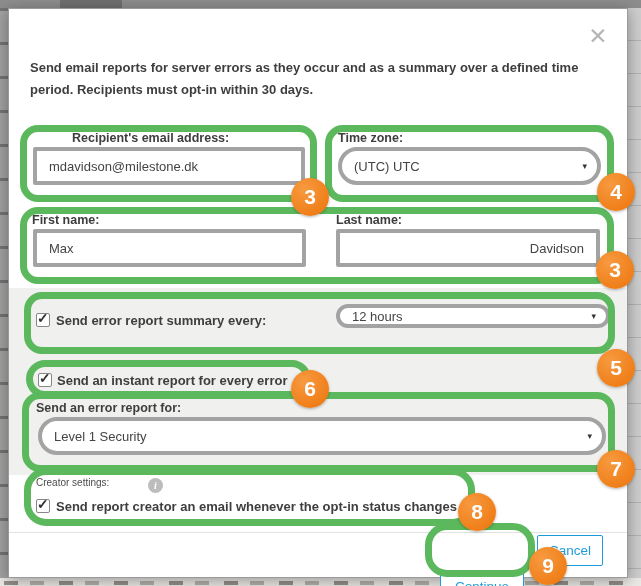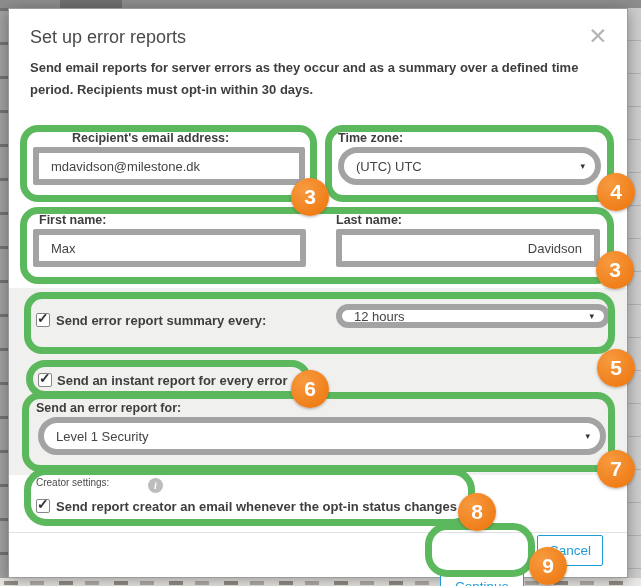--- a/index.html
+++ b/index.html
@@ -24,21 +24,21 @@
   .gray-band { position:absolute; left:9px; top:288px; width:618px; height:187px; background:#f0f0ee; z-index:2; }
 
   .title { position:absolute; left:30px; top:27px; font-size:18px; color:#4a4a4a; z-index:3; }
   .close { position:absolute; left:584px; top:22px; width:28px; height:28px; text-align:center;
            font-size:23px; line-height:28px; color:#b5b5b5; cursor:pointer; z-index:3; }
   .desc { position:absolute; left:30px; top:57px; width:580px; font-size:13px; line-height:22px;
           font-weight:bold; color:#3e3e3e; z-index:3; }
 
   .glabel { position:absolute; font-size:12.5px; font-weight:bold; color:#3e3e3e; z-index:3; white-space:nowrap; }
   .flabel { position:absolute; font-size:10px; color:#4a4a4a; z-index:3; white-space:nowrap; }
-  .box { position:absolute; background:#fff; border:6px solid #a3a3a3; border-radius:2px; z-index:3;
+  .box { position:absolute; background:#fff; border:4px solid #a3a3a3; border-radius:2px; z-index:3;
          font-size:13px; color:#444; }
   input.box { padding:0 12px; outline:none; font-family:"Liberation Sans", sans-serif; }
   .select { display:flex; align-items:center; justify-content:space-between; padding:0 10px 0 12px; cursor:pointer;border-radius:19px; }
   .caret { font-size:9px; color:#333; }
 
   .checkbox { position:absolute; width:14px; height:14px; background:#fff; border:1px solid #878787;
               border-radius:2px; z-index:3; cursor:pointer; }
   .checkbox .check { position:absolute; left:0px; top:-4px; font-size:14px; font-weight:bold; color:#333; }
   .cblabel { position:absolute; font-size:13px; font-weight:bold; color:#3e3e3e; z-index:3; white-space:nowrap; }
 
@@ -71,34 +71,33 @@
   </div>
   <div class="bg-left"></div>
   <div class="bg-right"></div>
   <div class="bg-bottom">
     <div class="bg-bottom-text"></div>
   </div>
 
   <div class="modal"></div>
   <div class="gray-band"></div>
 
-  <div class="title">Set up error reports</div>
   <div class="close">✕</div>
   <div class="desc">Send email reports for server errors as they occur and as a summary over a defined time period. Recipients must opt-in within 30 days.</div>
 
   <div class="glabel" style="left:33px; top:131px;padding-left:39px;">Recipient's email address:</div>
   <input class="box" style="left: 33px; top: 147px; width: 272px; height: 38px;" readonly="" value="mdavidson@milestone.dk">
 
   <div class="glabel" style="left:338px; top:131px;">Time zone:</div>
   <div class="box select" style="left:338px; top:147px; width:263px; height:38px;">
     <span>(UTC) UTC</span>
     <span class="caret">▾</span>
   </div>
 
-  <div class="glabel" style="left:39px; top:213px;">First name:</div>
+  <div class="glabel" style="left:32px; top:213px;">First name:</div>
   <input class="box" style="left: 33px; top: 229px; width: 273px; height: 38px;" readonly="" value="Max">
   <div class="glabel" style="left:336px; top:213px;">Last name:</div>
   <input class="box" style="left: 336px; top: 229px; width: 264px; height: 38px; text-align: right;" readonly="" value="Davidson">
 
   <span class="checkbox" style="left:36px; top:313px;">
     <span class="check">✓</span>
   </span>
   <div class="cblabel" style="left:56px; top:313px;">Send error report summary every:</div>
   <div class="box select" style="left:336px; top:304px; width:274px; height:24px;">
     <span>12 hours</span>

